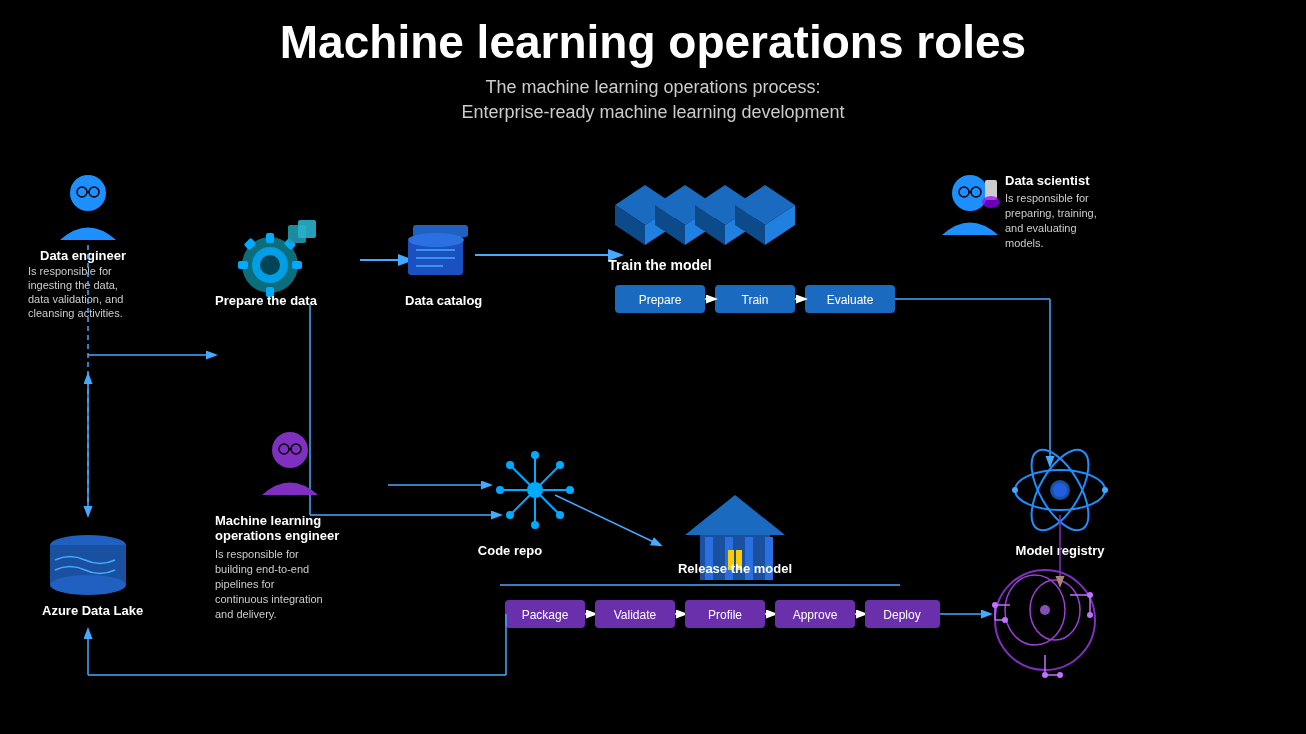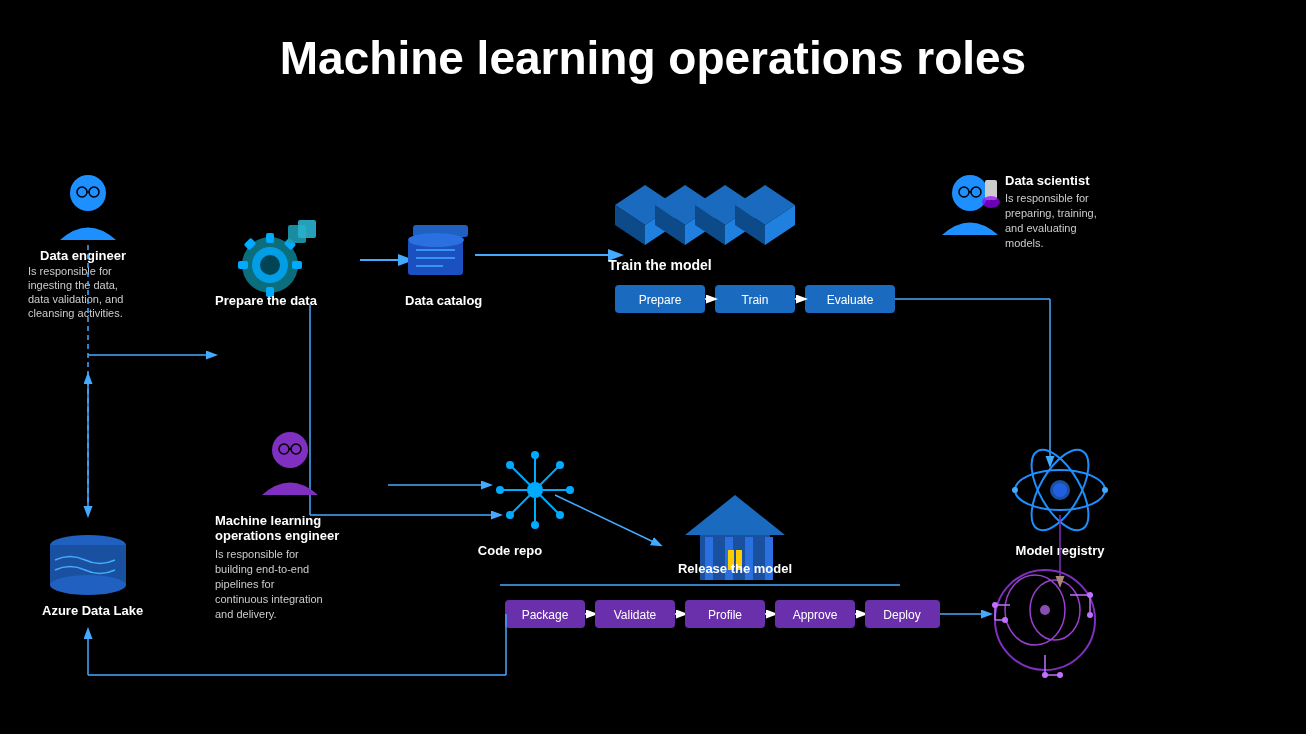--- a/index.html
+++ b/index.html
@@ -16,21 +16,21 @@
     .page {
       width: 1306px;
       height: 734px;
       position: relative;
       background: #000;
     }
 
     
     .title-section {
       text-align: center;
-      padding-top: 32px;
+      padding-top: 16px;
     }
     .main-title {
       font-size: 46px;
       font-weight: 700;
       line-height: 1.15;
       color: #fff;
     }
     .subtitle {
       font-size: 18px;
       color: #ccc;
@@ -51,20 +51,24 @@
       font-family: 'Segoe UI', Arial, sans-serif;
     }
   </style>
 </head>
 <body>
 
 <div class="page">
   <div class="title-section">
     <div class="main-title">
       <span>Machine learning operations roles</span><br>
+    </div>
+    <div class="subtitle">
+      <span>The machine learning operations process:</span><br>
+      <span>Enterprise-ready machine learning development</span>
     </div>
   </div>
 
   <svg class="diagram-svg" viewBox="0 0 1306 579">
     <defs>
       <marker id="arrow" markerWidth="8" markerHeight="8" refX="6" refY="3" orient="auto">
         <path d="M0,0 L0,6 L8,3 z" fill="#4af"></path>
       </marker>
       <marker id="arrow-purple" markerWidth="8" markerHeight="8" refX="6" refY="3" orient="auto">
         <path d="M0,0 L0,6 L8,3 z" fill="#a87"></path>

